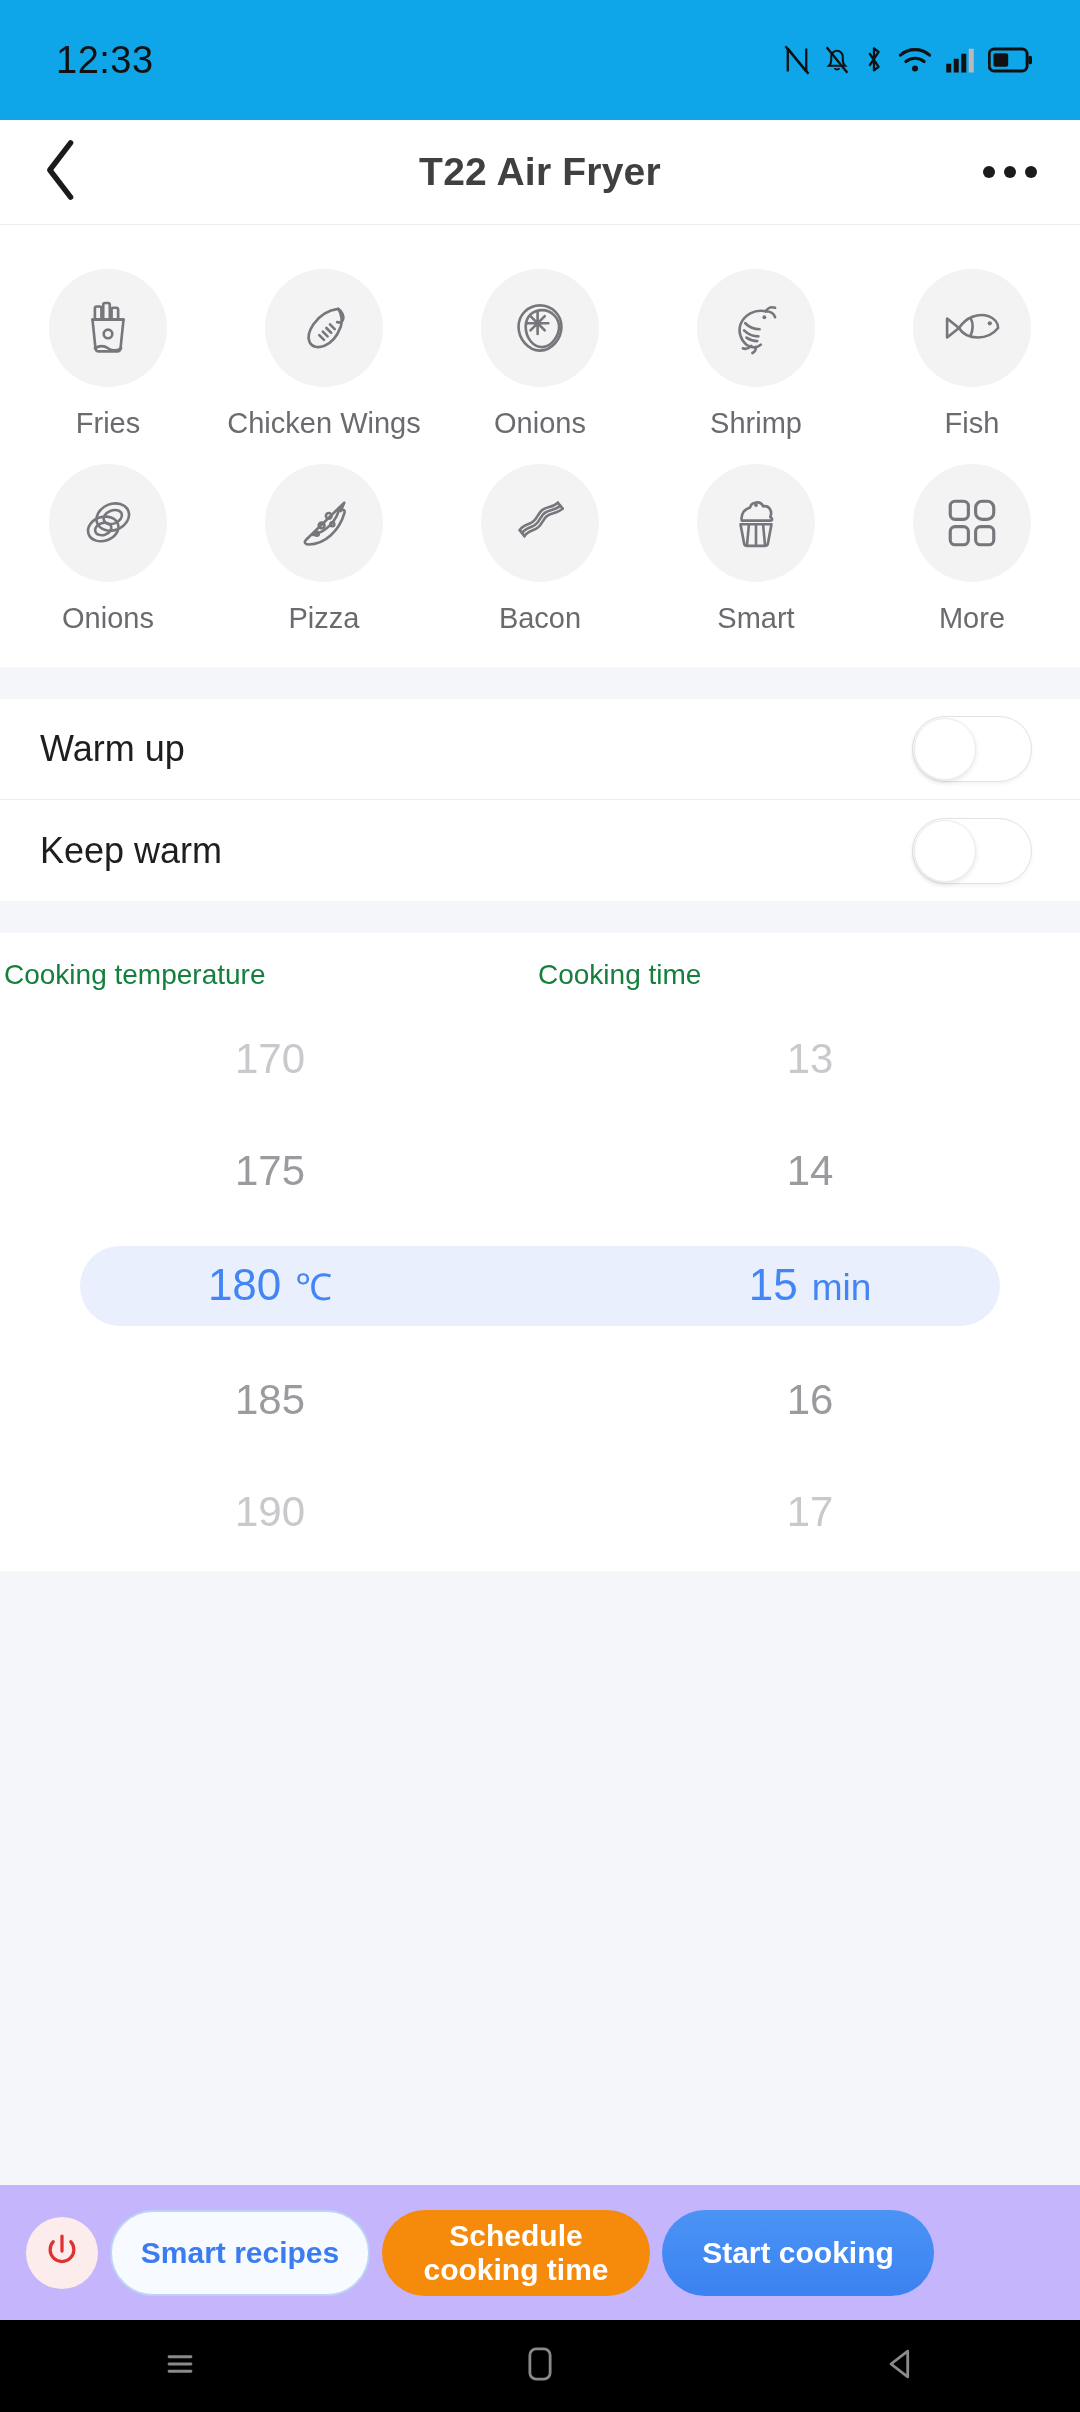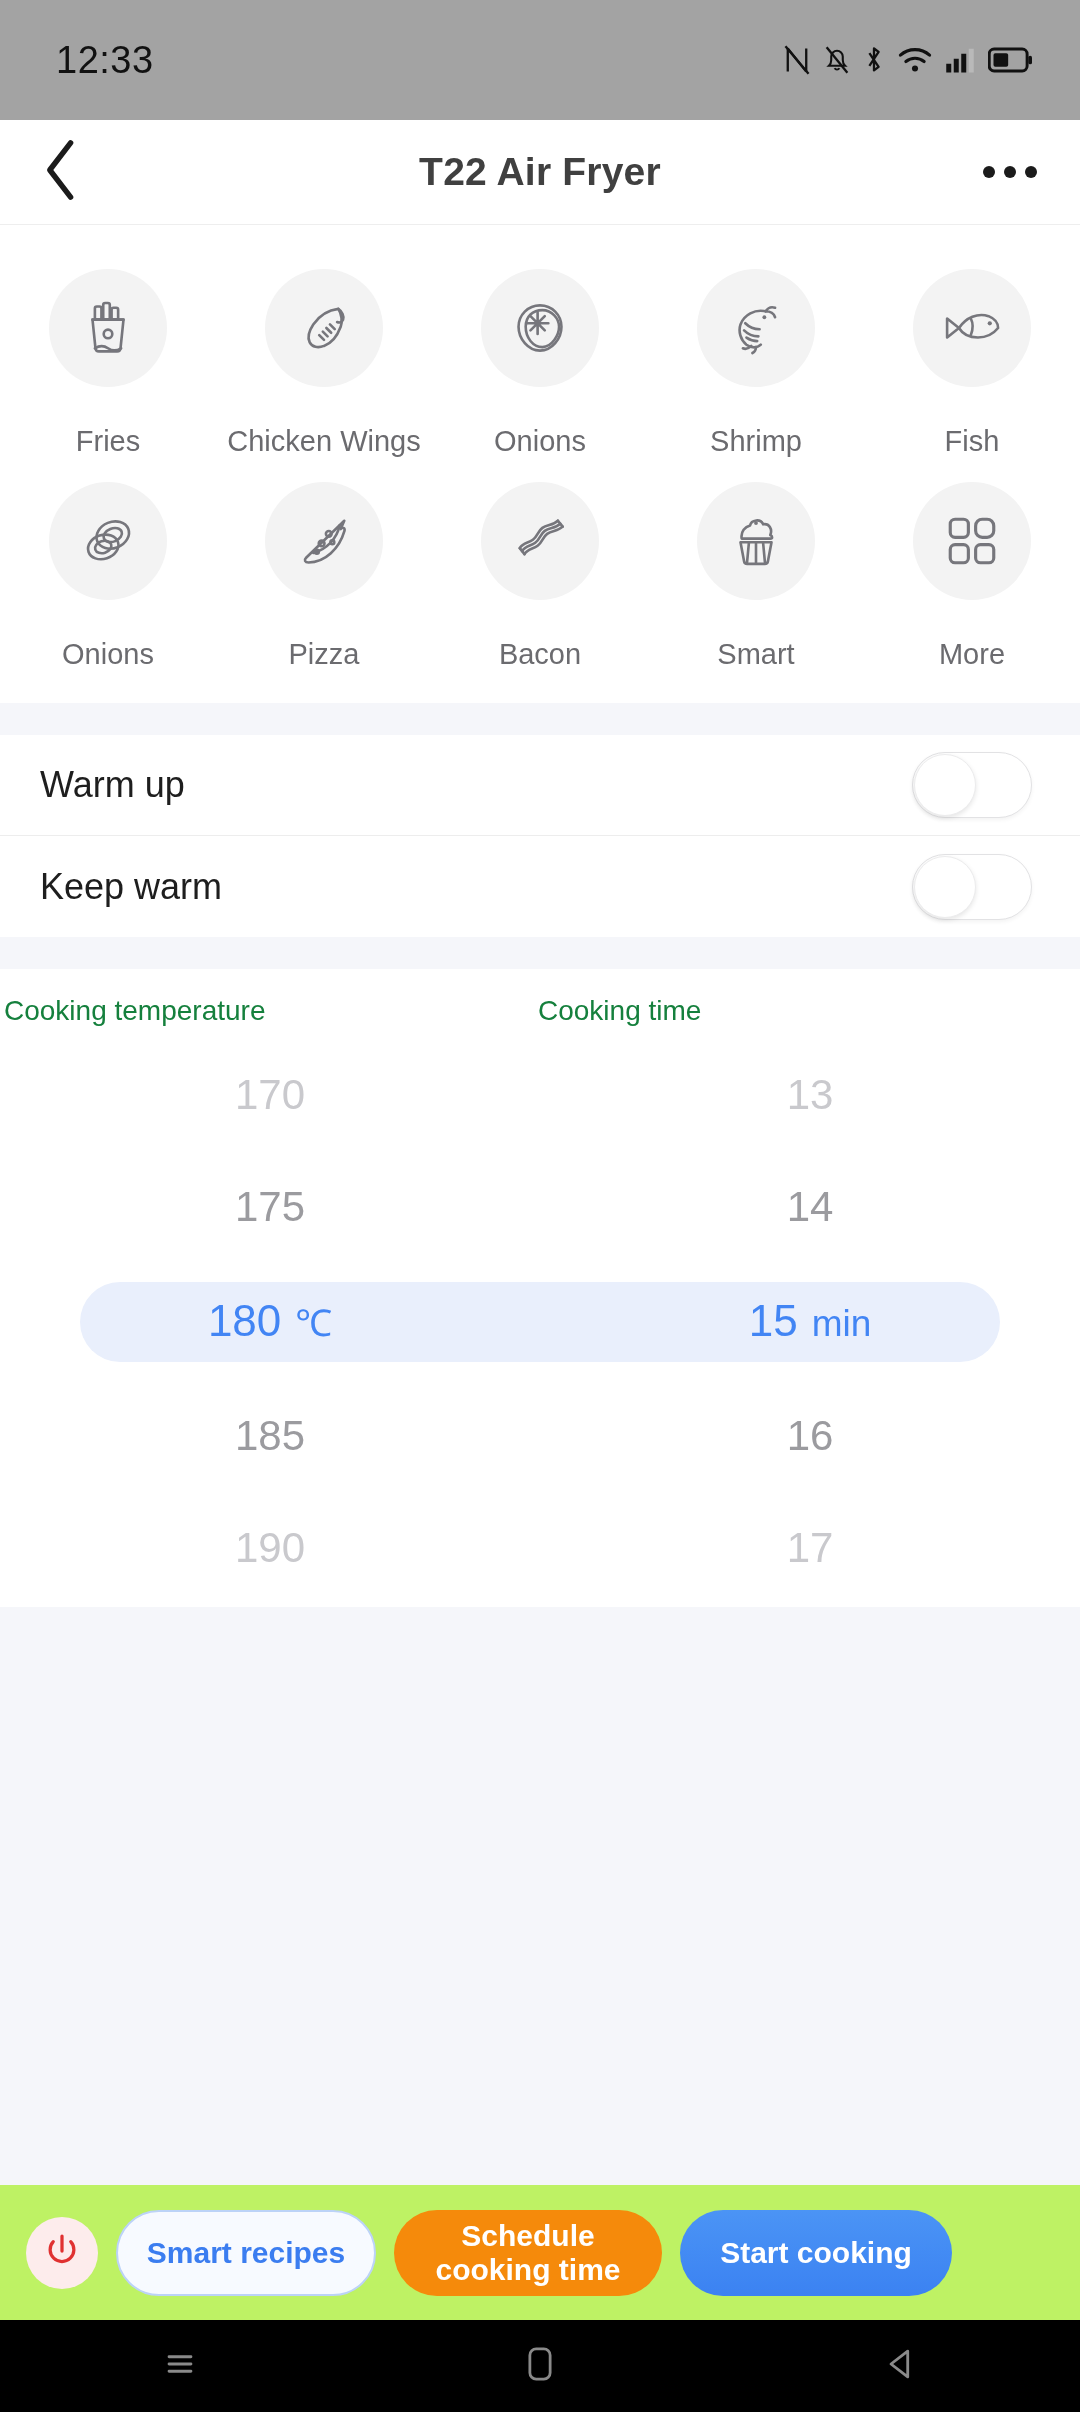--- a/index.html
+++ b/index.html
@@ -8,41 +8,41 @@
     background: #ffffff;
     font-family: "Liberation Sans", sans-serif;
     overflow: hidden;
   }
   .screen { width: 1080px; height: 2412px; display: flex; flex-direction: column; background:#ffffff; position: relative; }
 
   
   .statusbar {
     height: 120px; flex: none;
     display: flex; align-items: center; justify-content: space-between;
-    padding: 0 48px 0 56px; background: #a3a3a3;
+    padding: 0 48px 0 56px; background: #0ea5e9;
   }
   .status-time { font-size: 38px; color: #111111; letter-spacing: .5px; font-weight: 500; }
   .status-icons { display: flex; align-items: center; gap: 13px; }
   .status-icons svg { display: block; }
 
   
   .titlebar {
     height: 105px; flex: none; position: relative;
     display: flex; align-items: center; justify-content: center;
     background: #ffffff; border-bottom: 1px solid #eeeeee;
   }
   .back-btn { position: absolute; left: 22px; top: 50%; transform: translateY(-50%); width: 78px; height: 78px; display:flex; align-items:center; justify-content:center; }
   .page-title { font-size: 39px; font-weight: 700; color: #404040; letter-spacing:.2px;}
   .more-btn { position: absolute; right: 34px; top:50%; transform: translateY(-50%); width: 72px; height: 60px; display:flex; align-items:center; justify-content:center; gap:9px;}
   .dot { width: 12px; height: 12px; border-radius: 50%; background: #1b1b1b; }
 
   
   .modes { background:#ffffff; padding: 30px 0 22px; flex:none; }
   .mode-row { display: flex; }
-  .mode-cell { flex: 1 1 20%; display: flex; flex-direction: column; align-items: center; padding: 14px 0 10px; gap: 18px; }
+  .mode-cell { flex: 1 1 20%; display: flex; flex-direction: column; align-items: center; padding: 14px 0 10px; }
   .mode-circle {
     width: 118px; height: 118px; border-radius: 50%;
     background: #f3f3f3; display: flex; align-items: center; justify-content: center;
   }
   .mode-circle svg { display:block; }
   .mode-label { margin-top: 20px; font-size: 29px; color: #6b6b6f; white-space: nowrap; }
 
   
   .band { height: 32px; background: #f5f6fa; flex:none; }
 
@@ -86,22 +86,22 @@
     position: absolute; left: 80px; right: 80px;
     height: 80px; border-radius: 40px; background: #e9effc; z-index: 1;
   }
   .pick-spacer { height: 37px; }
 
   
   .filler { flex: 1 1 auto; background: #f5f6fa; }
 
   
   .actionbar {
-    flex: none; height: 135px; background: #bef264;
-    display: flex; align-items: center; gap: 18px; padding: 0 28px 0 26px;
+    flex: none; height: 135px; background: #c4b5fd;
+    display: flex; align-items: center; gap: 12px; padding: 0 28px 0 26px;
   }
   .power-btn {
     width: 72px; height: 72px; border-radius: 50%; background: #fdecec;
     display: flex; align-items: center; justify-content: center; flex:none;
   }
   .btn {
     height: 86px; border-radius: 43px;
     display: flex; align-items: center; justify-content: center; text-align: center;
     font-size: 30px; font-weight: 700; line-height: 1.12; padding: 0 12px;
   }

